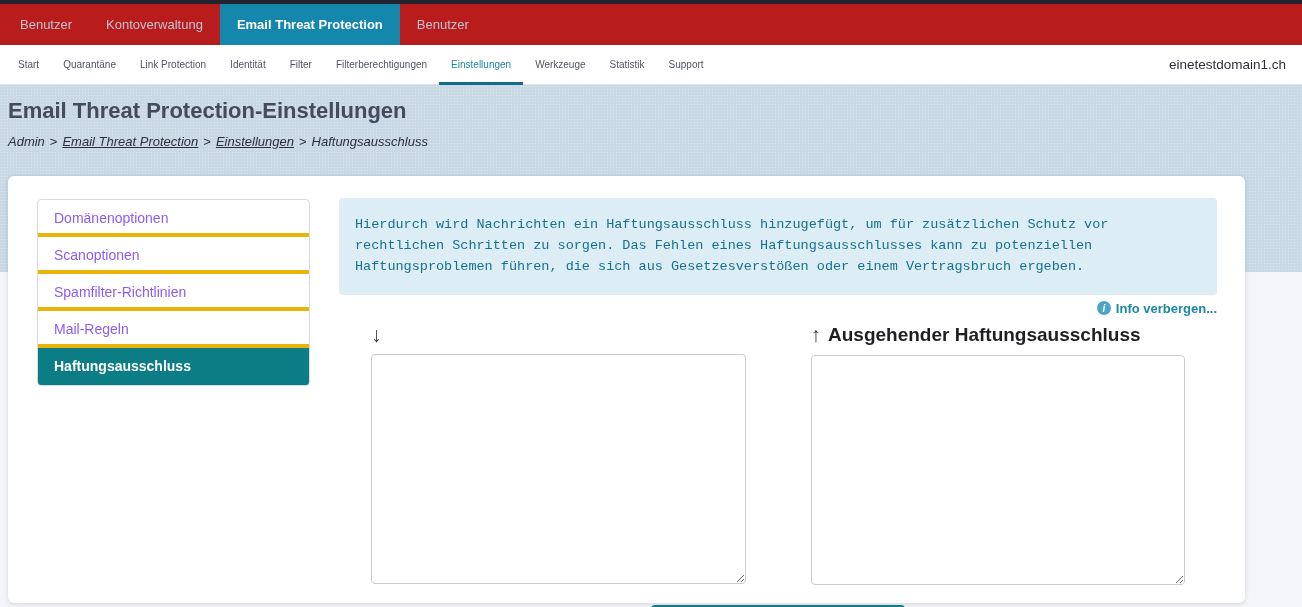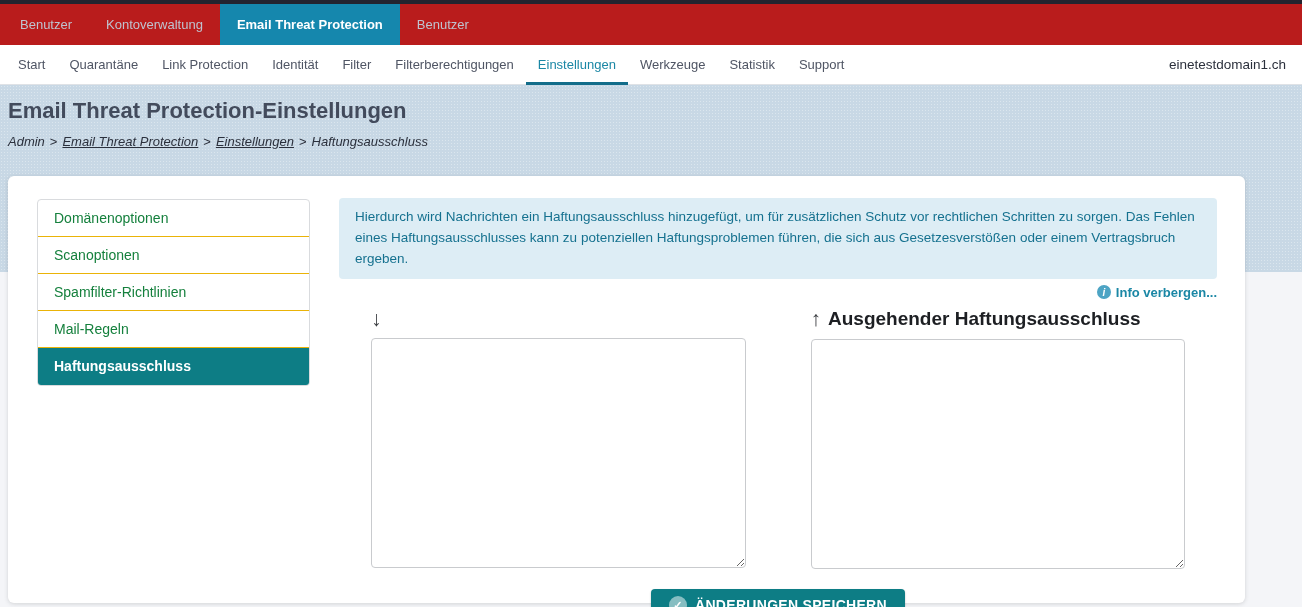--- a/index.html
+++ b/index.html
@@ -24,21 +24,21 @@
   .top-tab.active { background:#1587ad; color:#ffffff; font-weight:700; }
 
   
   .subnav {
     position:absolute; top:45px; left:0; width:1302px; height:40px;
     background:#ffffff; display:flex; align-items:stretch;
     padding:0 16px 0 6px; border-bottom:1px solid #dfe2e6;
   }
   .nav-item {
     display:flex; align-items:center; padding:16px 12px; position:relative;
-    color:#4f5564; font-size:13px; cursor:pointer; white-space:nowrap;
+    color:#4f5564; font-size:10px; cursor:pointer; white-space:nowrap;
   }
   .nav-item.active { color:#1b87a5; }
   .nav-item.active::after {
     content:""; position:absolute; left:0; right:0; bottom:-1px; height:3px;
     background:#136d8a;
   }
   .nav-domain {
     margin-left:auto; display:flex; align-items:center;
     color:#2b303c; font-size:13.5px;
   }
@@ -70,33 +70,33 @@
   }
 
   
   .menu {
     position:absolute; left:29px; top:23px; width:273px;
     border:1px solid #d9dbde; border-radius:4px; overflow:hidden;
     background:#ffffff;
   }
   .menu-item {
     height:37px; line-height:36px; padding-left:16px;
-    font-size:14px; color:#15803d; cursor:pointer;
-    border-bottom:1px solid #eab308;
+    font-size:14px; color:#8b5cf6; cursor:pointer;
+    border-bottom:4px solid #eab308;
   }
   .menu-item:last-child { border-bottom:none; }
   .menu-item.active {
     background:#0d7d85; color:#ffffff; font-weight:700;
   }
 
   
   .content { position:absolute; left:331px; top:22px; width:878px; }
   .info-box {
-    background:#ddedf5; border-radius:4px; padding:9px 16px;
-    color:#15718f; font-size:13.5px; line-height:1.55;
+    background:#ddedf5; border-radius:4px; padding:17px 16px;
+    color:#15718f; font-size:13.5px; line-height:1.55;font-family:Liberation Mono, monospace;
   }
   .info-toggle {
     display:flex; justify-content:flex-end; align-items:center; gap:5px;
     margin-top:6px; color:#1b87a5; font-weight:700; font-size:13px; cursor:pointer;
   }
   .info-icon {
     width:14px; height:14px; border-radius:50%; background:#4da4c4;
     color:#ffffff; font-size:10px; font-weight:700; font-style:italic;
     display:inline-flex; align-items:center; justify-content:center; flex:0 0 auto;
   }

